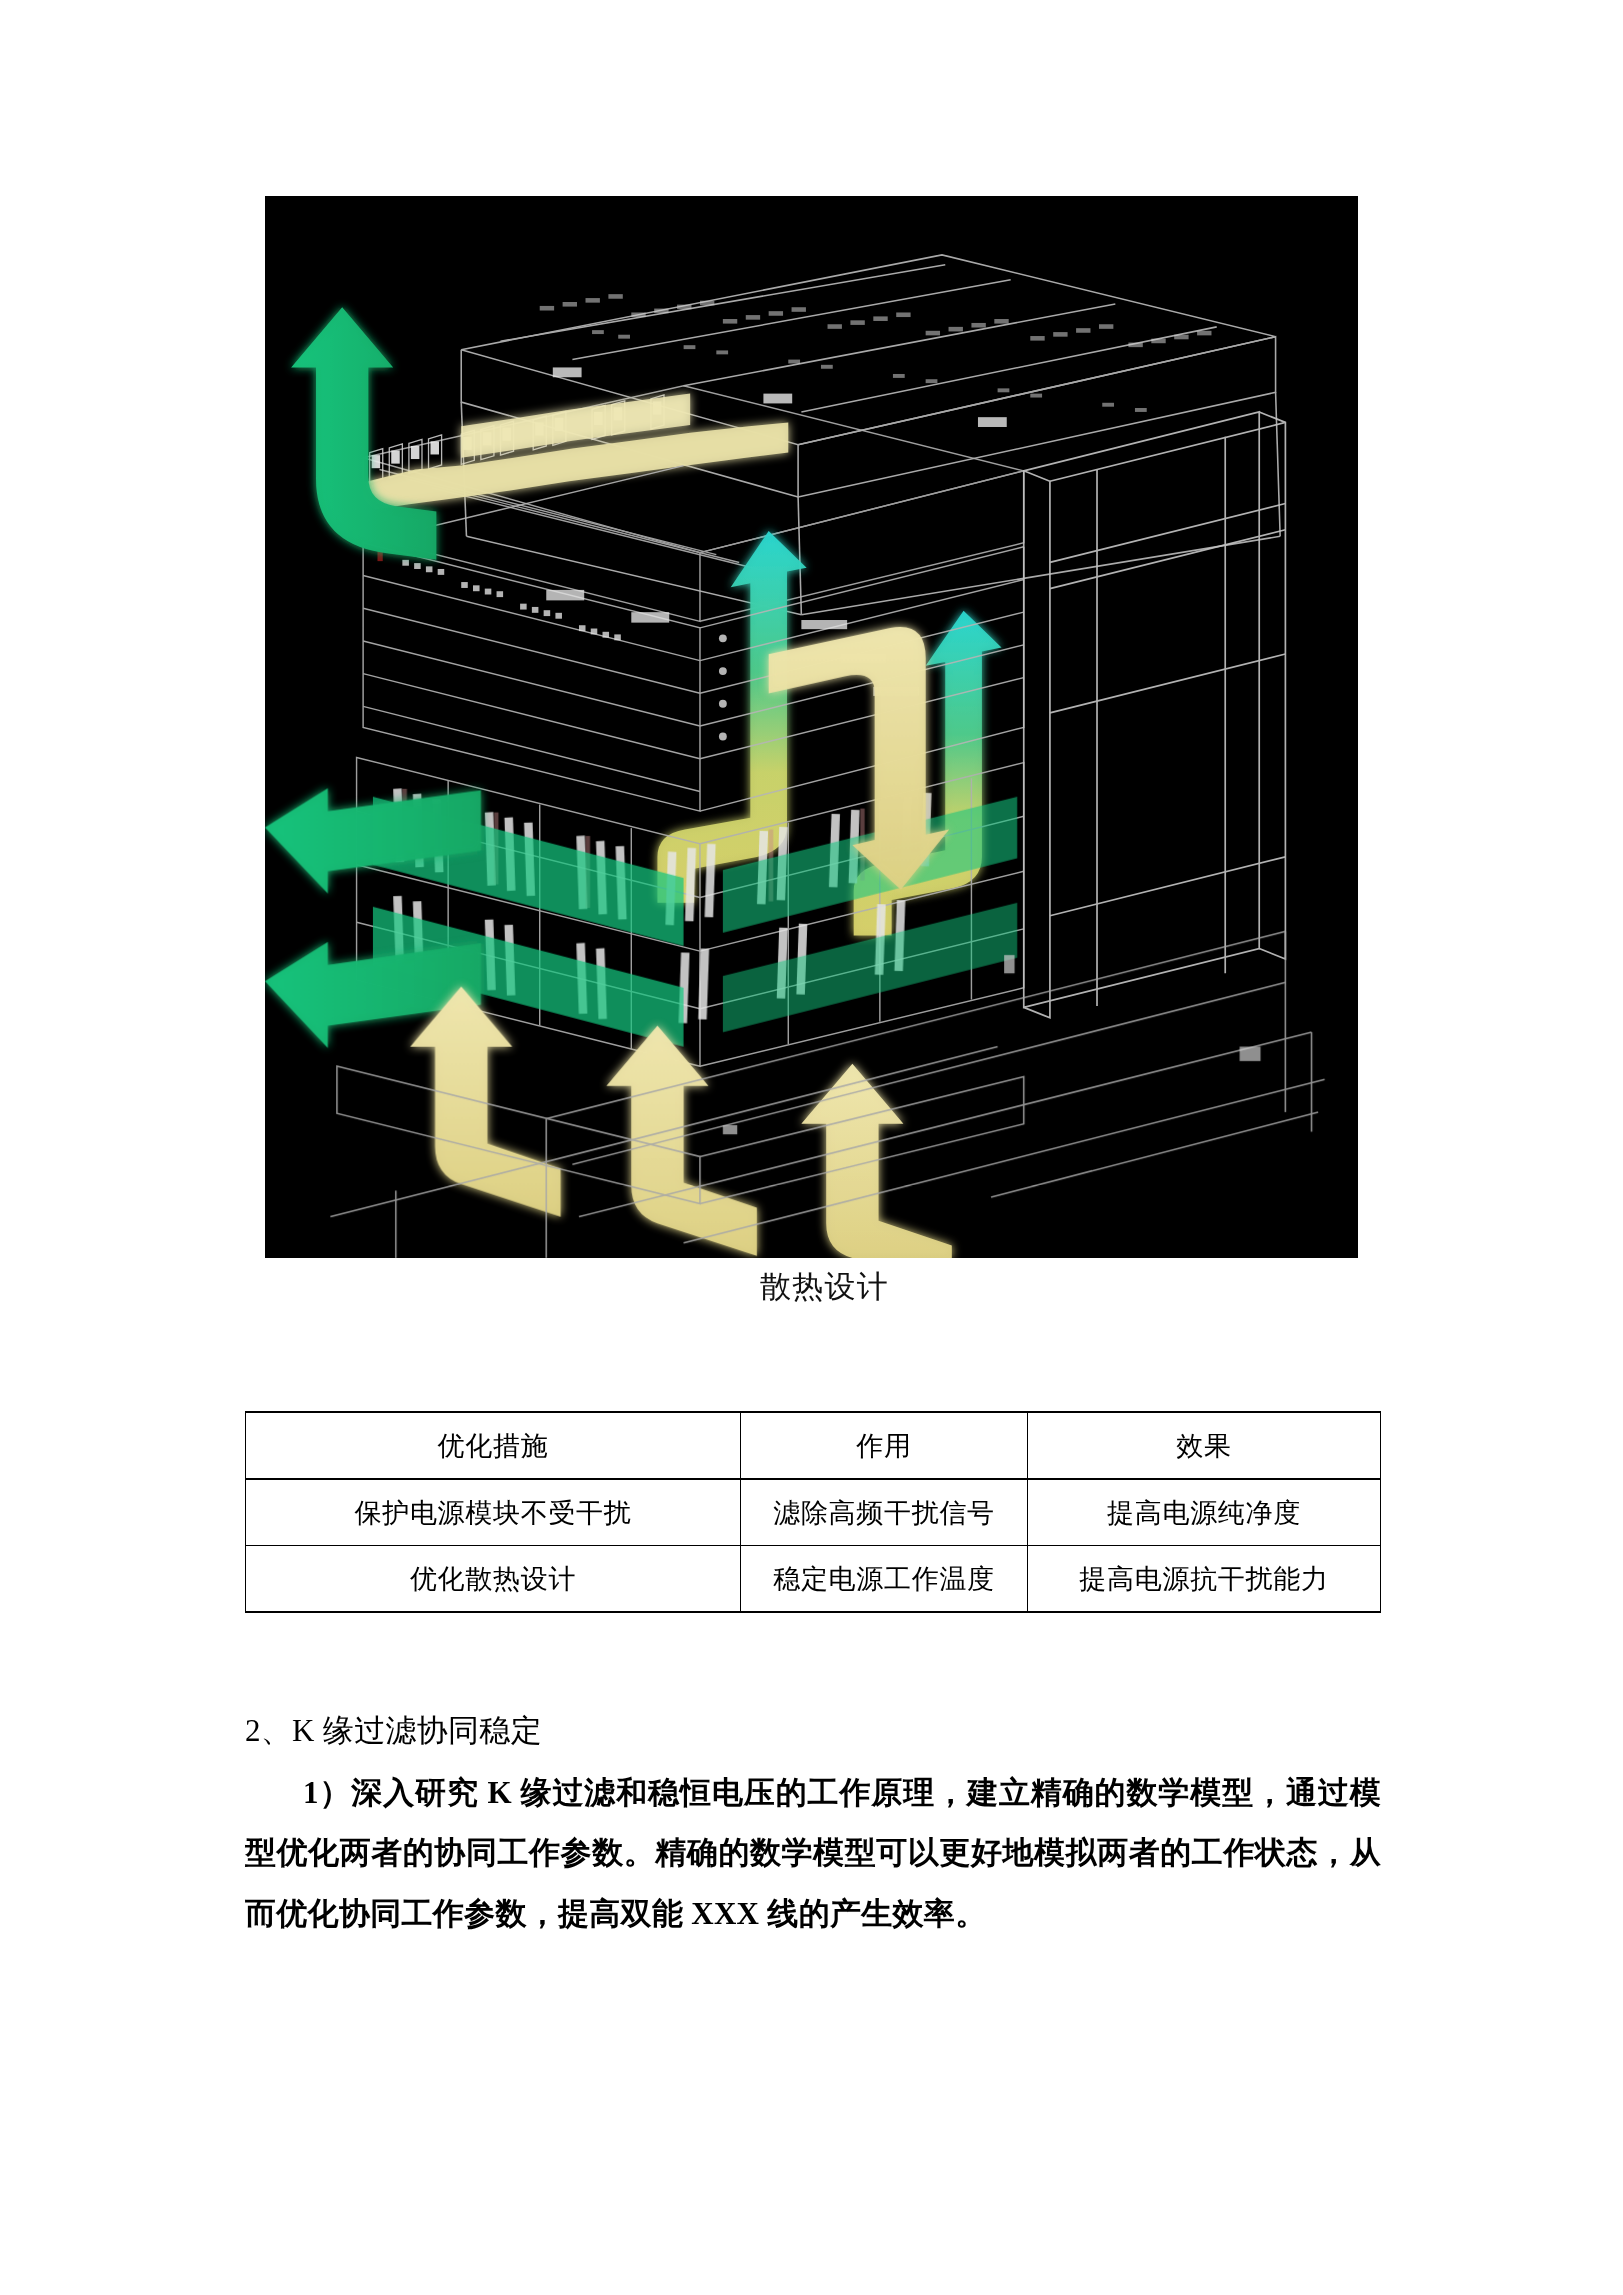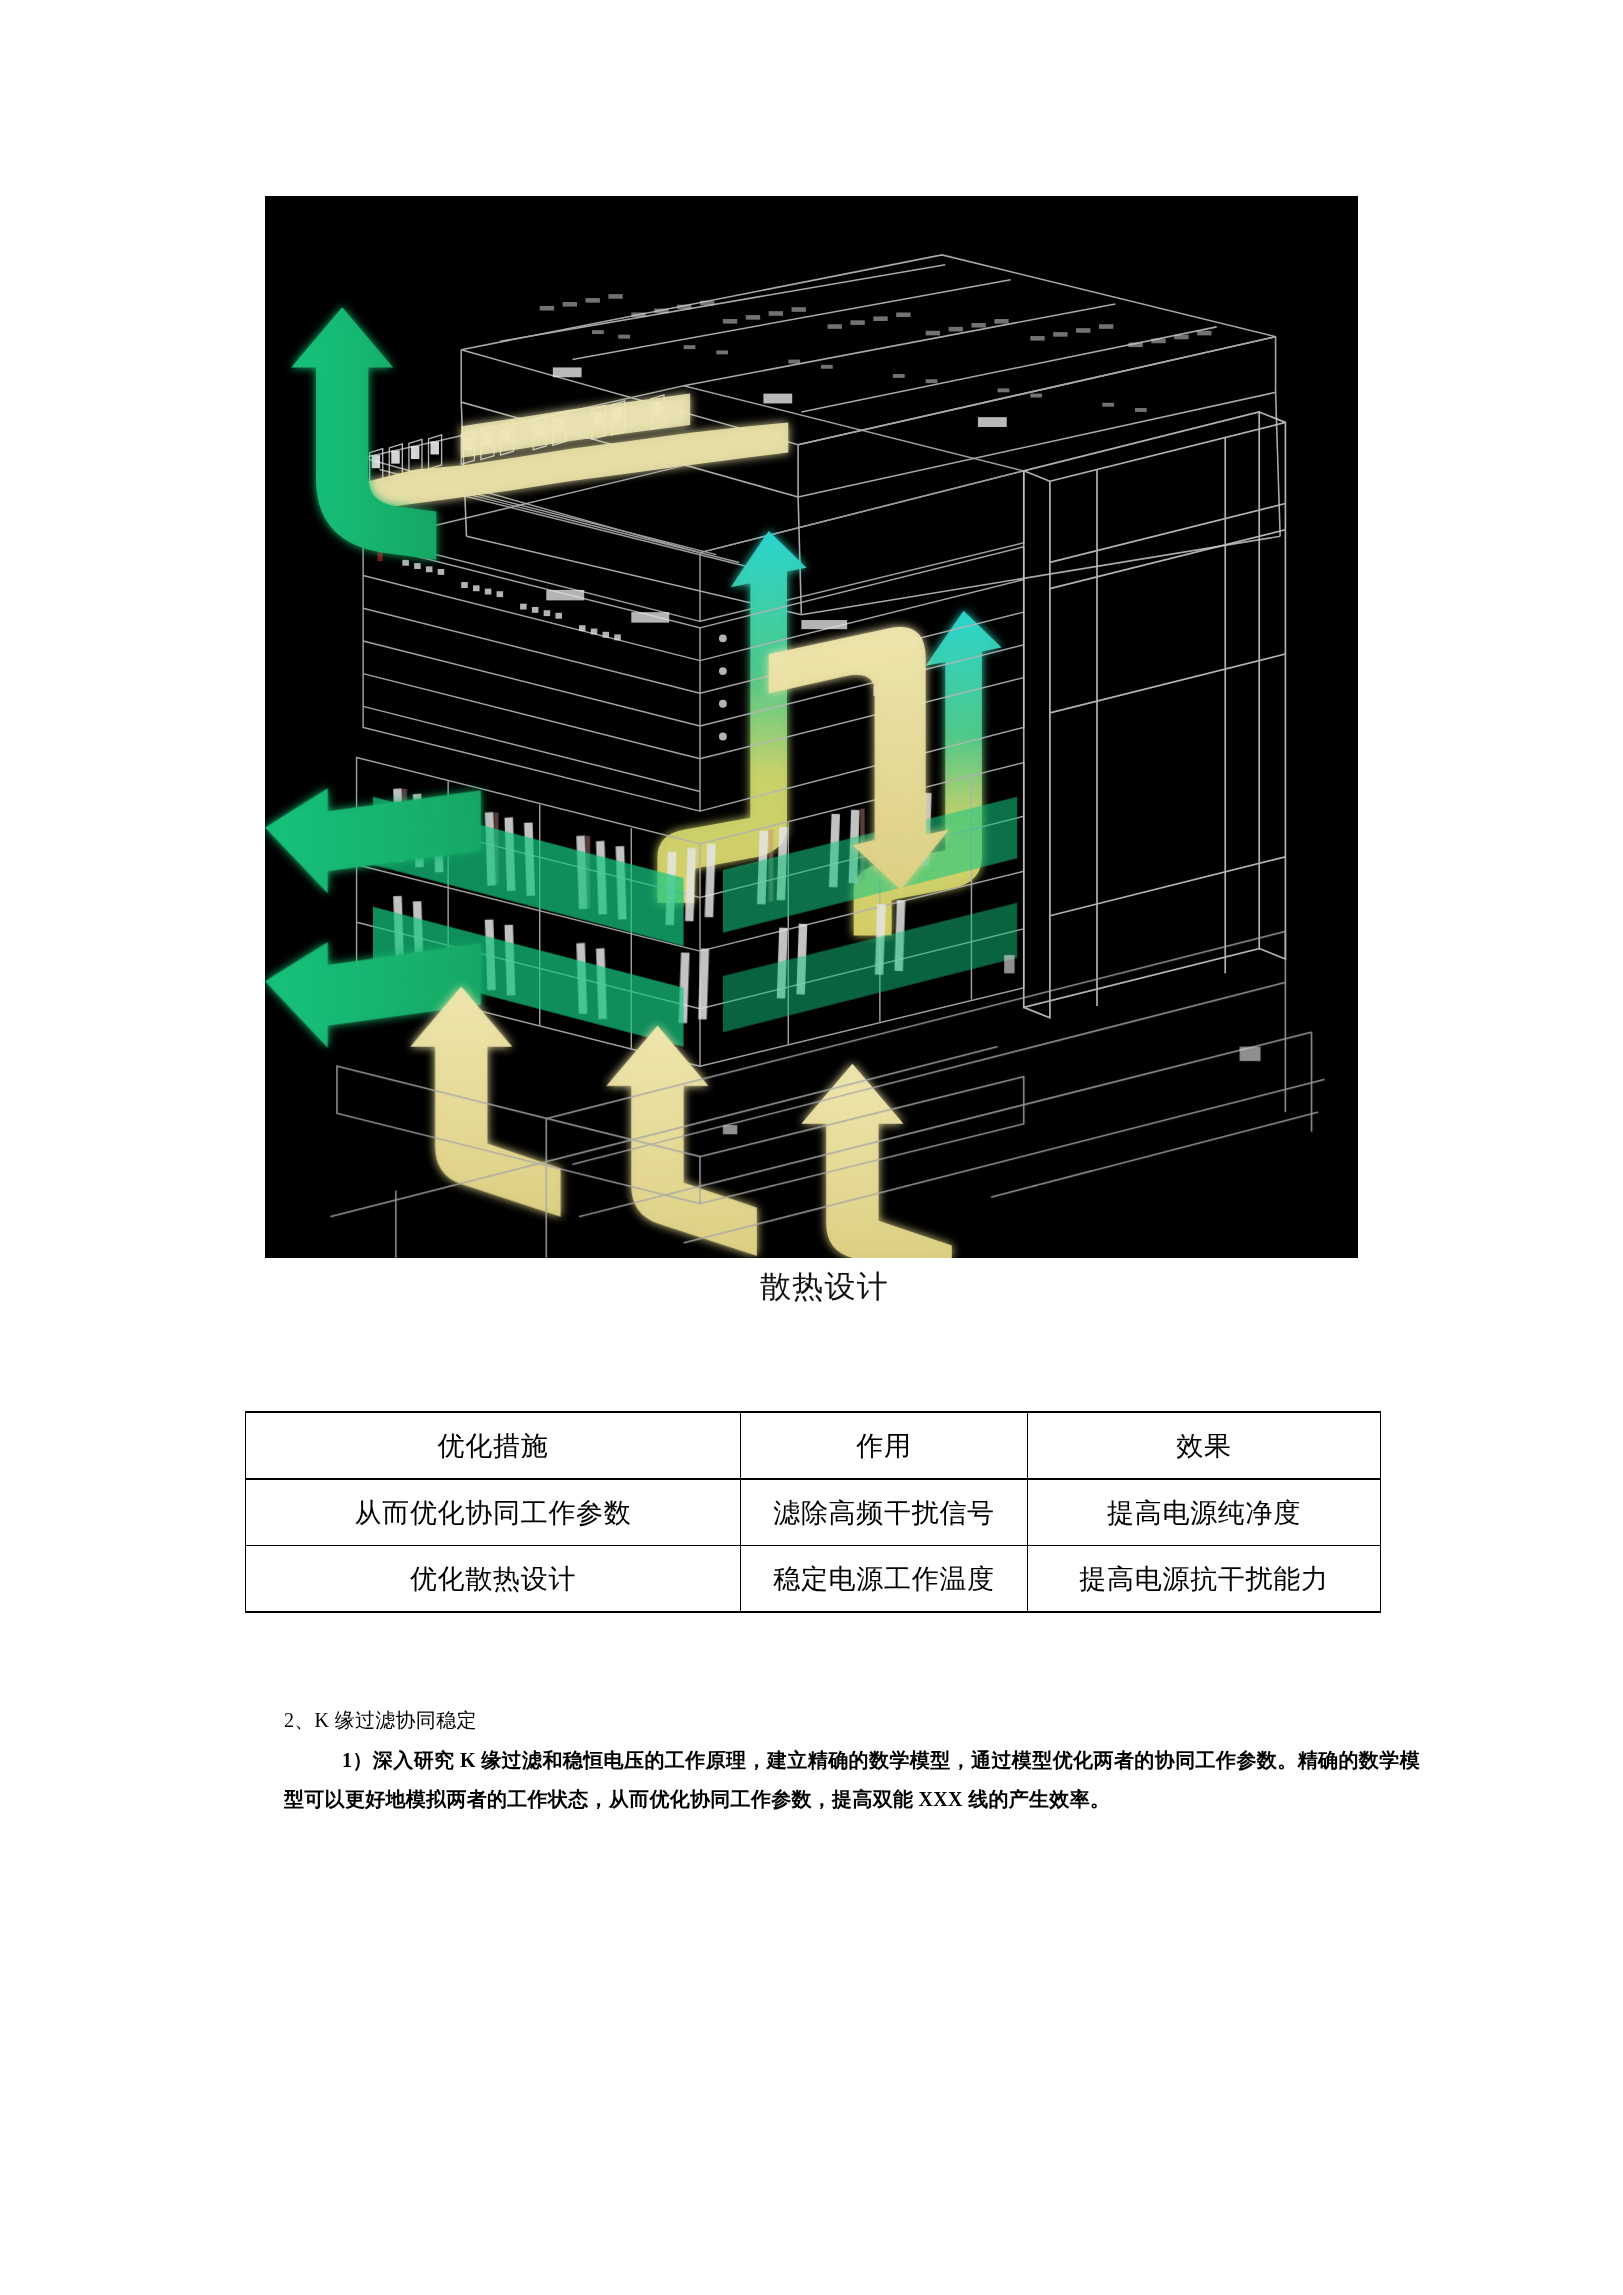--- a/index.html
+++ b/index.html
@@ -81,27 +81,26 @@
   .col-a { width: 495px; }
   .col-b { width: 287px; }
   .col-c { width: 353px; }
 
   
   .body-copy {
     position: absolute;
     left: 245px;
     top: 1701px;
     width: 1136px;
-    font-size: 20px;
+    font-size: 31px;
     line-height: 1.95;
     font-family: "Liberation Serif", "DejaVu Serif", serif;
     color: #000000;
     text-align: justify;
     text-justify: inter-character;
-    margin-left: 39px;
   }
   .body-copy p {
     margin: 0 0 1.3px 0;
     letter-spacing: 0.3px;
   }
   .indent-1 { text-indent: 0; }
   .indent-2 { text-indent: 0; }
   .indent-3 { text-indent: 58px; font-weight: bold; }
 </style>
 </head>
@@ -511,21 +510,21 @@
     </colgroup>
     <thead>
       <tr>
         <th>优化措施</th>
         <th>作用</th>
         <th>效果</th>
       </tr>
     </thead>
     <tbody>
       <tr>
-        <td>从而优化协同工作参数</td>
+        <td>保护电源模块不受干扰</td>
         <td>滤除高频干扰信号</td>
         <td>提高电源纯净度</td>
       </tr>
       <tr>
         <td>优化散热设计</td>
         <td>稳定电源工作温度</td>
         <td>提高电源抗干扰能力</td>
       </tr>
     </tbody>
   </table>

